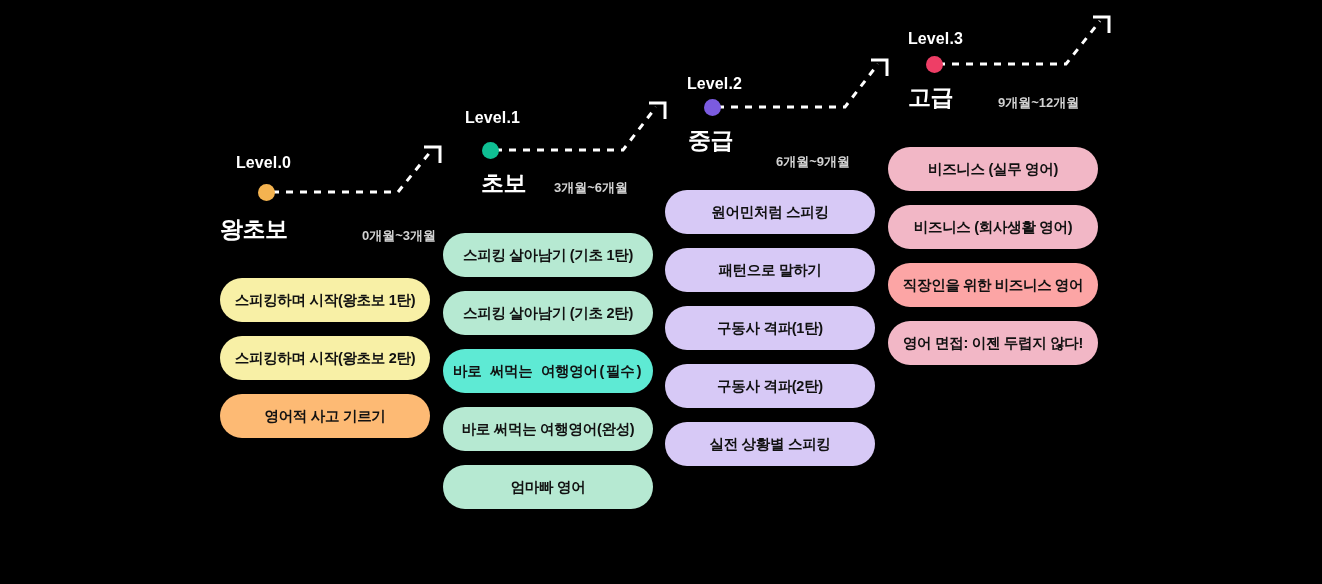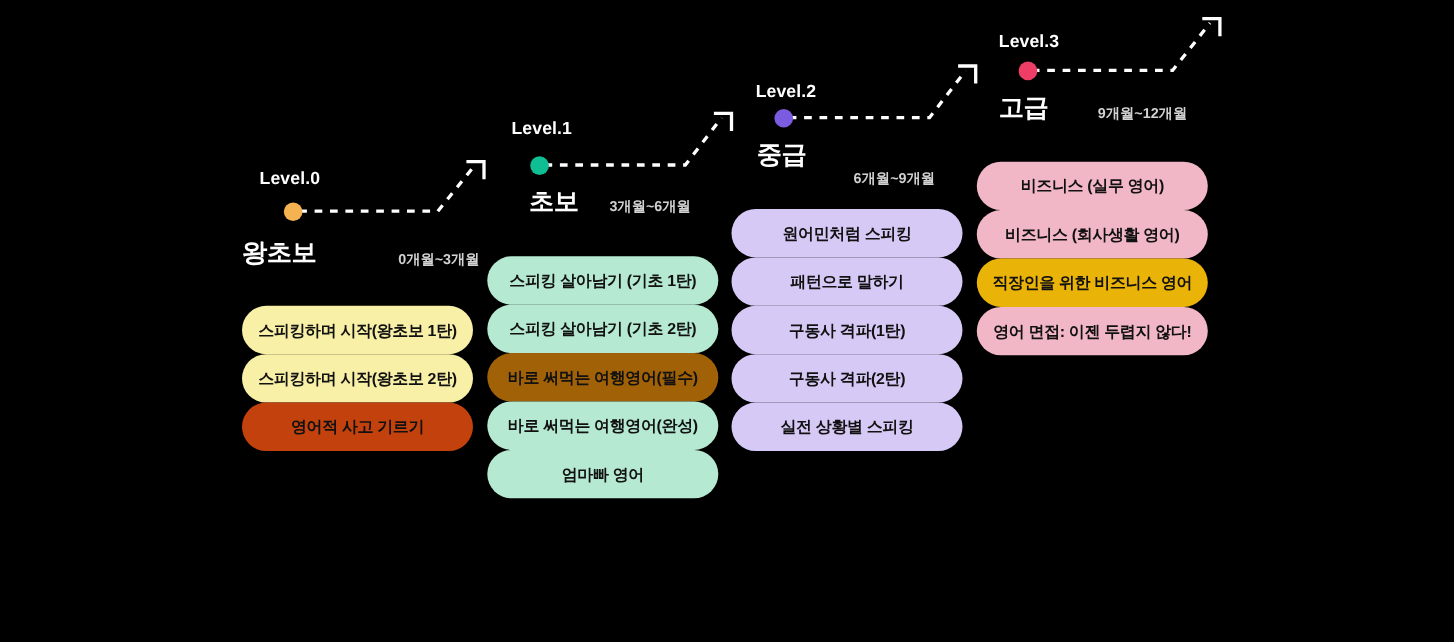--- a/index.html
+++ b/index.html
@@ -81,20 +81,21 @@
     height: 44px;
     border-radius: 22px;
     display: flex;
     align-items: center;
     justify-content: center;
     color: #111111;
     font-size: 14.5px;
     font-weight: bold;
     letter-spacing: -0.3px;
     white-space: nowrap;
+    margin-bottom: 14px;
   }
   .pill:last-child { margin-bottom: 0; }
 </style>
 </head>
 <body>
 
 <div id="roadmap">
 
   <svg class="connector-layer" width="1322" height="584" viewBox="0 0 1322 584" aria-hidden="true">
     <g fill="none" stroke="#ffffff" stroke-width="3" stroke-dasharray="7 7" stroke-linecap="butt">
@@ -113,34 +114,34 @@
 
   <div class="level-col" style="left:220px;">
     <div class="level-tag" style="left:16px; top:154px;">Level.0</div>
     <div class="dot" style="left:38px; top:184px; background:#F4B350;"></div>
     <div class="stage-name" style="left:0px; top:214px;">왕초보</div>
     <div class="duration" style="left:99px; top:227px;margin-left:43px;">0개월~3개월</div>
 
     <div class="pill-list" style="left:0px; top:278px; width:210px;">
       <div class="pill" style="background:#F8F0A6; width:210px;">스피킹하며 시작(왕초보 1탄)</div>
       <div class="pill" style="background:#F8F0A6; width:210px;">스피킹하며 시작(왕초보 2탄)</div>
-      <div class="pill" style="background:#c2410c; width:210px;">영어적 사고 기르기</div>
+      <div class="pill" style="background:#fdba74; width:210px;">영어적 사고 기르기</div>
     </div>
   </div>
 
   <div class="level-col" style="left:443px;">
     <div class="level-tag" style="left:22px; top:109px;">Level.1</div>
     <div class="dot" style="left:39px; top:142px; background:#0FBF93;"></div>
     <div class="stage-name" style="left:38px; top:168px;">초보</div>
     <div class="duration" style="left:111px; top:179px;">3개월~6개월</div>
 
     <div class="pill-list" style="left:0px; top:233px; width:210px;">
       <div class="pill" style="background:#B6E9D2; width:210px;">스피킹 살아남기 (기초 1탄)</div>
       <div class="pill" style="background:#B6E9D2; width:210px;">스피킹 살아남기 (기초 2탄)</div>
-      <div class="pill" style="background:#a16207; width:210px;">바로 써먹는 여행영어(필수)</div>
+      <div class="pill" style="background:#5eead4; width:210px;font-family:Liberation Mono, monospace;">바로 써먹는 여행영어(필수)</div>
       <div class="pill" style="background:#B6E9D2; width:210px;">바로 써먹는 여행영어(완성)</div>
       <div class="pill" style="background:#B6E9D2; width:210px;">엄마빠 영어</div>
     </div>
   </div>
 
   <div class="level-col" style="left:665px;">
     <div class="level-tag" style="left:22px; top:75px;">Level.2</div>
     <div class="dot" style="left:39px; top:99px; background:#7B5BE0;"></div>
     <div class="stage-name" style="left:23px; top:125px;">중급</div>
     <div class="duration" style="left:111px; top:153px;">6개월~9개월</div>
@@ -156,18 +157,18 @@
 
   <div class="level-col" style="left:888px;">
     <div class="level-tag" style="left:20px; top:30px;">Level.3</div>
     <div class="dot" style="left:38px; top:56px; background:#EE3E66;"></div>
     <div class="stage-name" style="left:20px; top:82px;">고급</div>
     <div class="duration" style="left:110px; top:94px;">9개월~12개월</div>
 
     <div class="pill-list" style="left:0px; top:147px; width:210px;">
       <div class="pill" style="background:#F2B7C6; width:210px;">비즈니스 (실무 영어)</div>
       <div class="pill" style="background:#F2B7C6; width:210px;">비즈니스 (회사생활 영어)</div>
-      <div class="pill" style="background:#eab308; width:210px;">직장인을 위한 비즈니스 영어</div>
+      <div class="pill" style="background:#fca5a5; width:210px;font-family:Liberation Serif, serif;">직장인을 위한 비즈니스 영어</div>
       <div class="pill" style="background:#F2B7C6; width:210px;">영어 면접: 이젠 두렵지 않다!</div>
     </div>
   </div>
 
 </div>
 
 </body></html>

